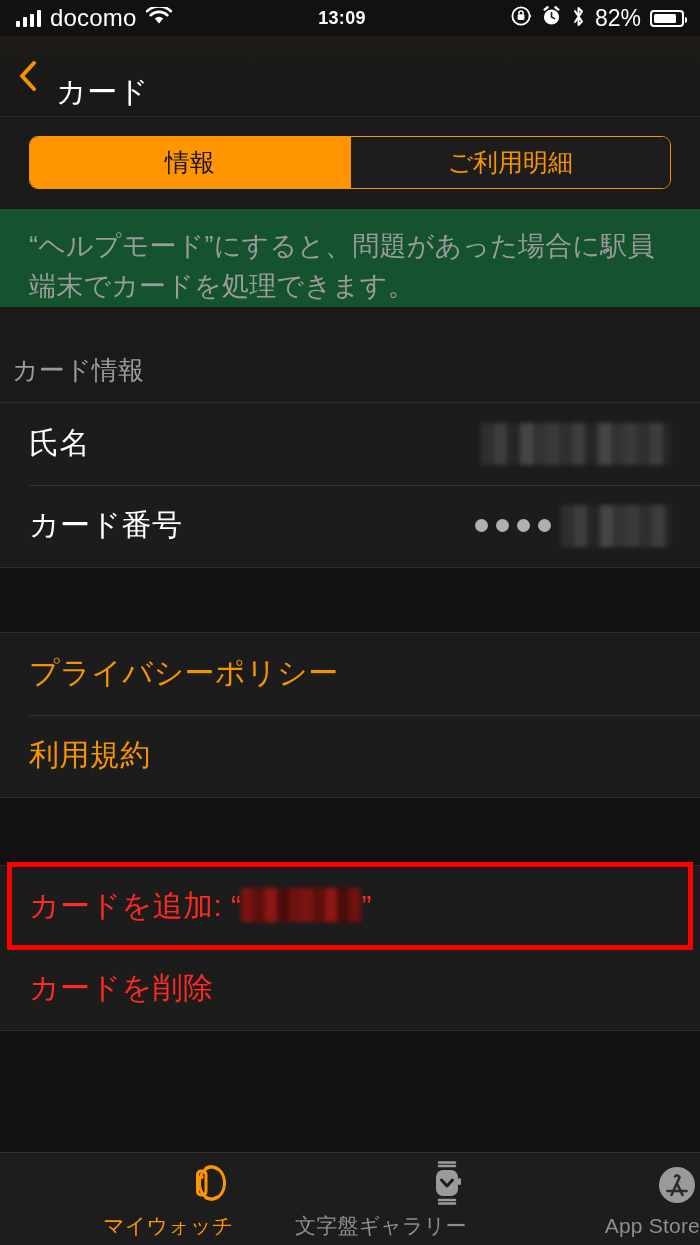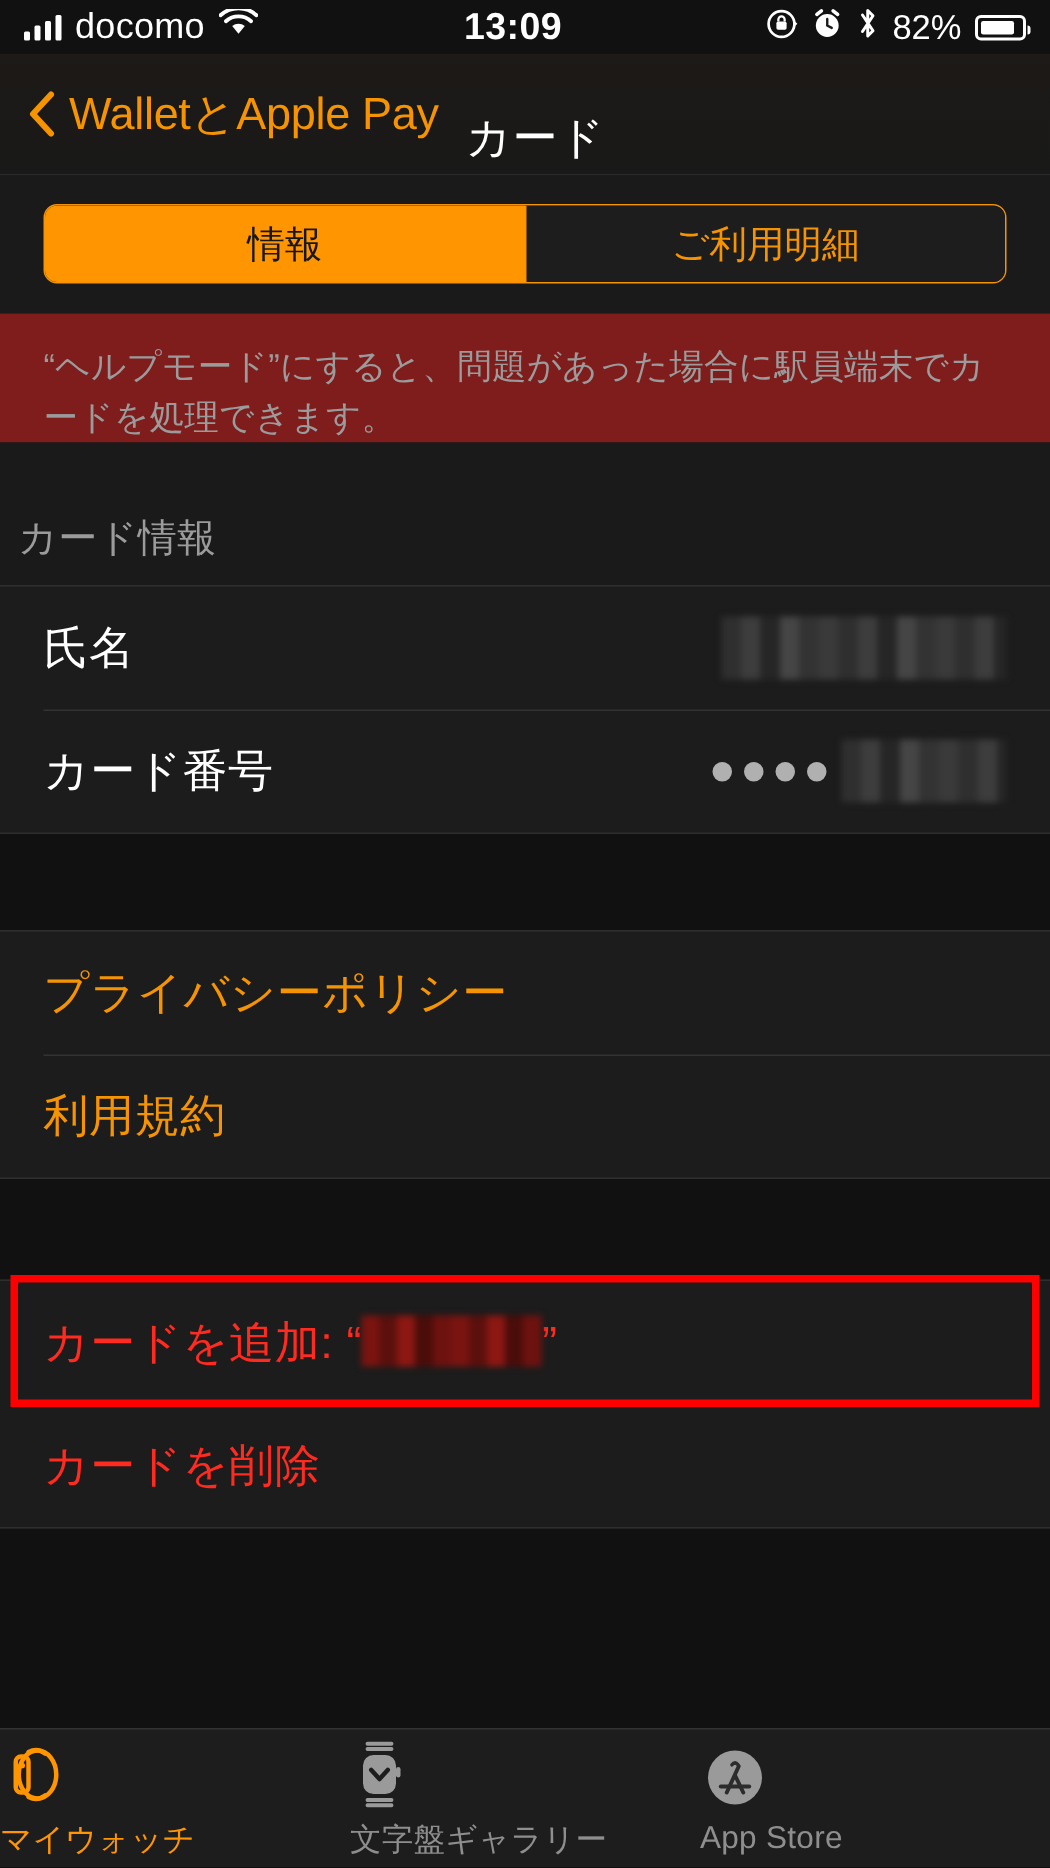--- a/index.html
+++ b/index.html
@@ -15,21 +15,21 @@
 
   
   .statusbar{
     height:36px; background:#111;
     display:flex; align-items:center;
     padding:0 16px; position:relative;
   }
   .sb-left{ display:flex; align-items:center; gap:9px; }
   .sb-center{
     position:absolute; left:0; right:16px; text-align:center;
-    font-size:25px; font-weight:600; letter-spacing:.3px; color:#fff;
+    font-size:18px; font-weight:600; letter-spacing:.3px; color:#fff;
   }
   .sb-right{
     margin-left:auto; display:flex; align-items:center; gap:9px;
     position:relative; z-index:2;
   }
   .carrier{ font-size:24px; font-weight:500; color:#fff; letter-spacing:.2px; }
   .bars{ display:flex; align-items:flex-end; gap:3px; height:17px; }
   .bars i{ display:block; width:4px; background:#fff; border-radius:1px; }
   .bars i:nth-child(1){ height:6px; }
   .bars i:nth-child(2){ height:10px; }
@@ -66,22 +66,22 @@
   }
   .seg-item{
     flex:1; display:flex; align-items:center; justify-content:center;
     font-size:25px; cursor:pointer;
   }
   .seg-item.active{ background:#FF9500; color:#171717; }
   .seg-item.inactive{ background:#1d1d1d; color:#f59300; border-left:1.5px solid #f59300; }
 
   
   .desc{
-    padding:18px 29px 0 29px; background:#7f1d1d;
-    color:#9b9b9b; font-size:23px; line-height:1.48; letter-spacing:.2px;
+    padding:18px 29px 0 29px; background:#14532d;
+    color:#9b9b9b; font-size:27px; line-height:1.48; letter-spacing:.2px;
   }
   .sec-head{
     background:#1a1a1a; color:#9b9b9b;
     font-size:26px; padding:46px 29px 14px 12px; letter-spacing:.2px;
   }
 
   
   .group{ background:#1c1c1c; border-top:1px solid #2e2e2e; border-bottom:1px solid #2e2e2e; }
   .gap{ background:#111; }
   .row{
@@ -133,21 +133,21 @@
     border:5px solid #FF0000; pointer-events:none;
   }
 
   
   .tabbar{
     position:absolute; left:0; right:0; bottom:0; height:93px;
     background:#1d1d1d; border-top:1px solid #333;
     display:flex; align-items:center;
   }
   .tab{
-    flex:1; display:flex; flex-direction:column; align-items:flex-start;
+    flex:1; display:flex; flex-direction:column; align-items:flex-end;
     justify-content:center; gap:4px; cursor:pointer; height:100%;
   }
   .tab-ico{ height:50px; display:flex; align-items:center; justify-content:center; }
   .tab-label{ font-size:21px; color:#8e8e8e; letter-spacing:.2px; }
   .tab.active .tab-label{ color:#FF9500; }
 </style>
 </head>
 <body>
 
 <div class="statusbar">
@@ -198,21 +198,20 @@
   </div>
 </div>
 
 <div class="navbar">
   <div class="back-wrap">
     <span class="chev">
       <svg width="20" height="32" viewBox="0 0 20 32">
         <path d="M16 3 L4 16 L16 29" stroke="#f59300" stroke-width="4" fill="none" stroke-linecap="round" stroke-linejoin="round"></path>
       </svg>
     </span>
-    <span class="back-title">WalletとApple Pay</span>
   </div>
   <div class="nav-title">カード</div>
 </div>
 
 <div class="seg-wrap">
   <div class="seg">
     <div class="seg-item active">情報</div>
     <div class="seg-item inactive">ご利用明細</div>
   </div>
 </div>

